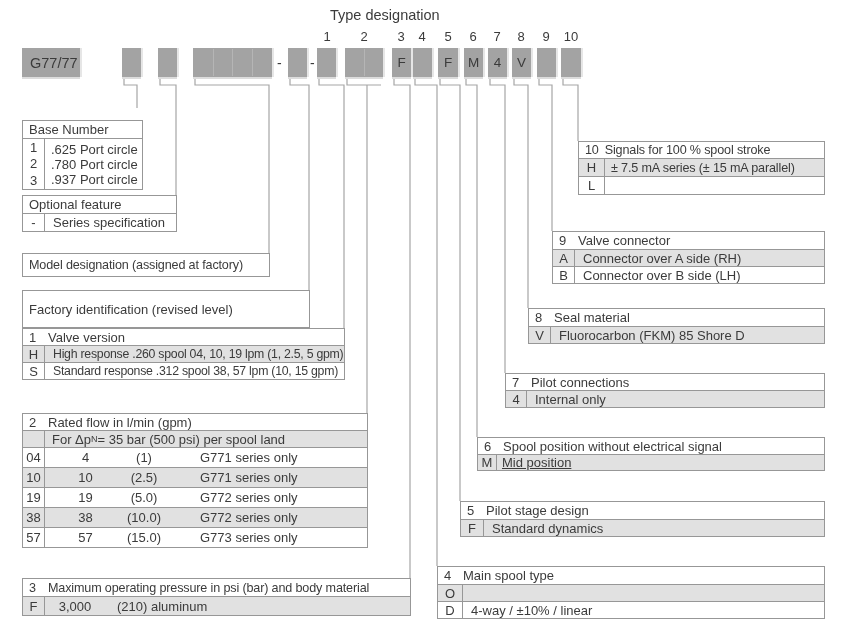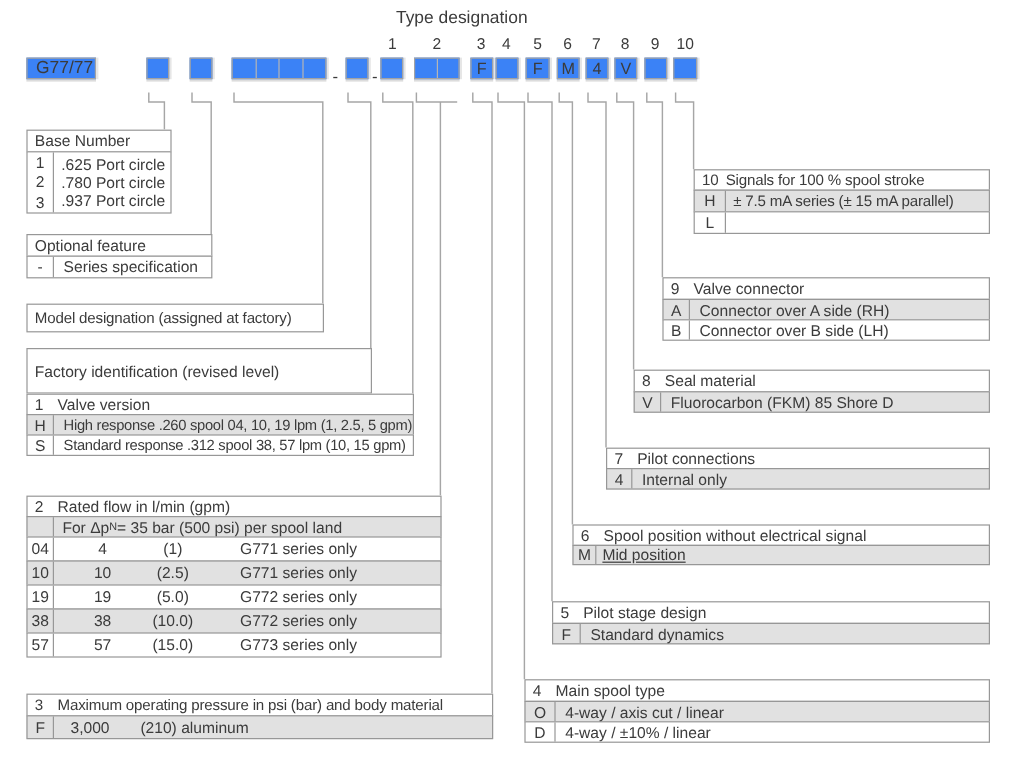--- a/index.html
+++ b/index.html
@@ -5,22 +5,22 @@
   html,body{margin:0;padding:0;background:#fff;}
   #canvas{
     position:relative;width:848px;height:636px;background:#ffffff;
     font-family:"Liberation Sans",sans-serif;color:#3b3b3b;overflow:hidden;
   }
   #connector-svg{position:absolute;left:0;top:0;width:848px;height:636px;z-index:0;}
   #connector-svg polyline{fill:none;stroke:#a6a6a6;stroke-width:1.2;}
   .toplabel{position:absolute;font-size:14.5px;white-space:nowrap;}
   .posnum{position:absolute;top:29px;width:22px;text-align:center;font-size:13px;}
   .cbox{
-    position:absolute;top:48px;height:18px;box-sizing:border-box;
-    border:1.4px solid #a3a3a3;background:#3b82f6;z-index:2;
+    position:absolute;top:48px;height:29px;box-sizing:border-box;
+    border:1.4px solid #a3a3a3;background:#a3a3a3;z-index:2;
     box-shadow:0 2px 0 0 #dcdcdc, 2px 0 0 0 #e6e6e6;
     display:flex;align-items:center;justify-content:center;
     font-size:13.5px;
   }
   .cbox.prefix{justify-content:flex-start;padding-left:7px;font-size:14.5px;}
   .cellgroup{padding:0;}
   .cellgroup .cell{
     flex:1;height:100%;display:flex;align-items:center;justify-content:center;
     border-right:1px solid #b5b5b5;box-sizing:border-box;font-size:13.5px;
   }
@@ -111,21 +111,21 @@
   </div>
   <div class="cbox" style="left:392px;width:19px;">F</div>
   <div class="cbox" style="left:413px;width:19px;"></div>
   <div class="cbox" style="left:438px;width:20px;">F</div>
   <div class="cbox" style="left:464px;width:19px;">M</div>
   <div class="cbox" style="left:488px;width:19px;">4</div>
   <div class="cbox" style="left:512px;width:19px;">V</div>
   <div class="cbox" style="left:537px;width:19px;"></div>
   <div class="cbox" style="left:561px;width:20px;"></div>
 
-  <div class="otable" style="left:22px;top:108px;width:121px;">
+  <div class="otable" style="left:22px;top:120px;width:121px;">
     <div class="thead" style="height:19px;">
         <span>Base Number</span>
       </div>
     <div class="rowsbox" style="height:52px;">
       <div class="codecol">
         <span>1</span>
         <span>2</span>
         <span>3</span>
       </div>
       <div class="textcol">
@@ -230,21 +230,20 @@
     </div>
   </div>
 
   <div class="otable" style="left:437px;top:566px;width:388px;">
     <div class="thead" style="height:19px;">
       <span class="tnum">4</span>
       <span>Main spool type</span>
     </div>
     <div class="trow gray" style="height:18px;">
       <span class="codecell" style="width:25px;">O</span>
-      <span class="valcell">4-way / axis cut / linear</span>
     </div>
     <div class="trow" style="height:18px;">
       <span class="codecell" style="width:25px;">D</span>
       <span class="valcell">4-way / ±10% / linear</span>
     </div>
   </div>
 
   <div class="otable" style="left:460px;top:501px;width:365px;">
     <div class="thead" style="height:19px;">
       <span class="tnum">5</span>

